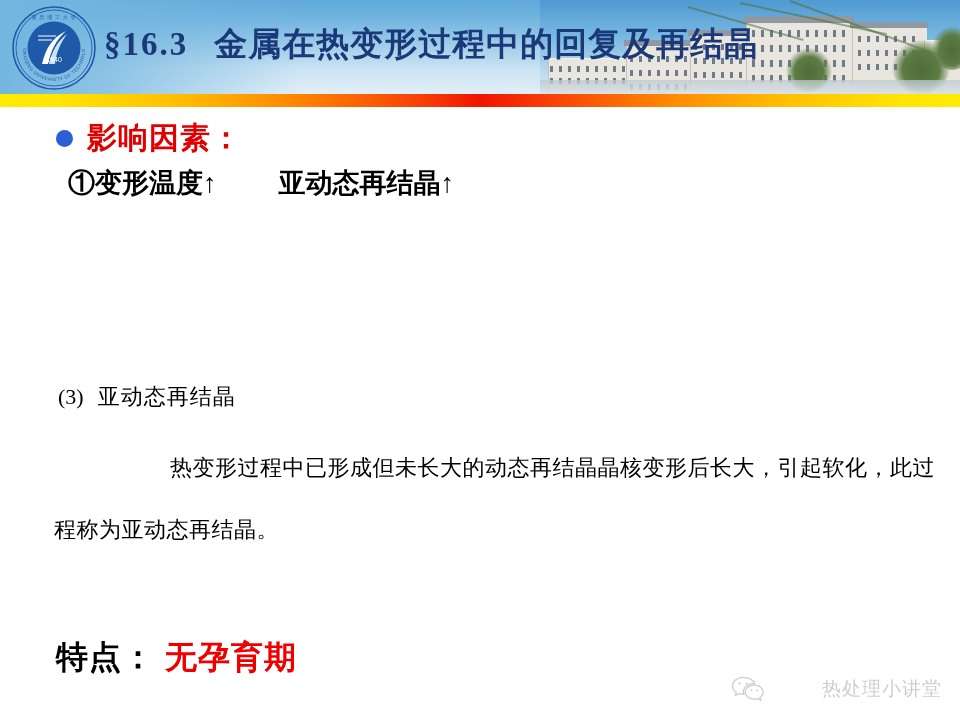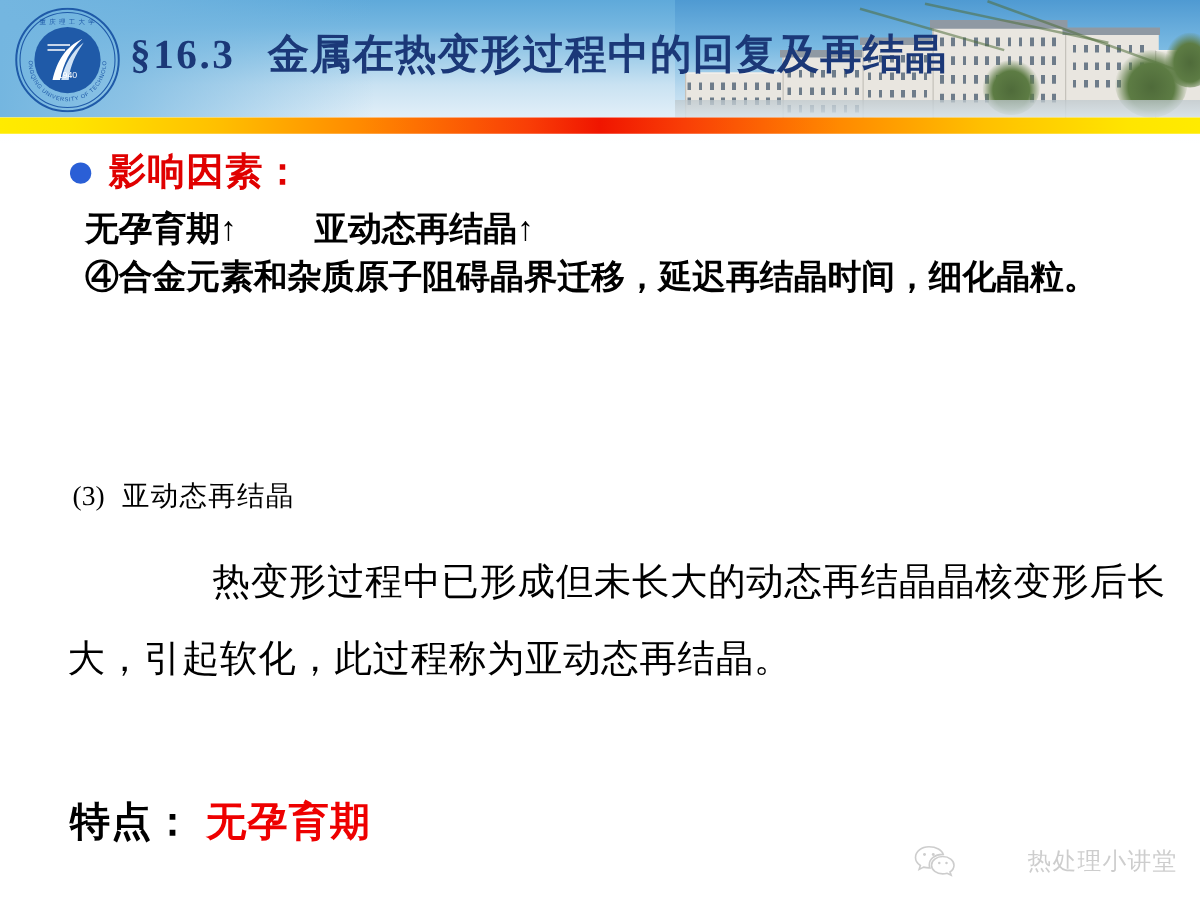--- a/index.html
+++ b/index.html
@@ -181,22 +181,22 @@
     letter-spacing: 1px;
     line-height: 40px;
   }
   .sec-num { letter-spacing: 0px; }
   .sec-gap { display: inline-block; width: 14px; }
 
   .para {
     position: absolute;
     left: 54px; top: 330px;
     width: 900px;
-    font-family: Liberation Mono, monospace;
-    font-size: 30px;
+    font-family: Liberation Serif, serif;
+    font-size: 22px;
     color: #000000;
     line-height: 62px;
     letter-spacing: 0.5px;
   }
   .para .indent { display: inline-block; width: 116px; }
 
   .feature {
     position: absolute;
     left: 56px; top: 528px;
     font-family: "Liberation Serif", "DejaVu Serif", serif;
@@ -311,24 +311,21 @@
 
   <div class="content">
 
     <div class="bullet-row">
       <span class="bullet-dot"></span>
       <span class="bullet-label">影响因素：</span>
     </div>
 
     <div class="num-list">
       <div class="num-item">
-        <span>无孕育期↑</span><span class="spacer-wide"></span><span>亚动态再结晶↑</span>
-      </div>
-      <div class="num-item wrap">
-        <span class="lead">④</span><span>合金元素和杂质原子阻碍晶界迁移，延迟再结晶时间，细化晶粒。</span>
+        <span>①变形温度↑</span><span class="spacer-wide"></span><span>亚动态再结晶↑</span>
       </div>
     </div>
 
     <div class="section-head">
       <span class="sec-num">(3)</span><span class="sec-gap"></span><span>亚动态再结晶</span>
     </div>
 
     <div class="para">
       <span class="indent"></span><span>热变形过程中已形成但未长大的动态再结晶晶核变形后长大，引起软化，此过程称为亚动态再结晶。</span>
     </div>

